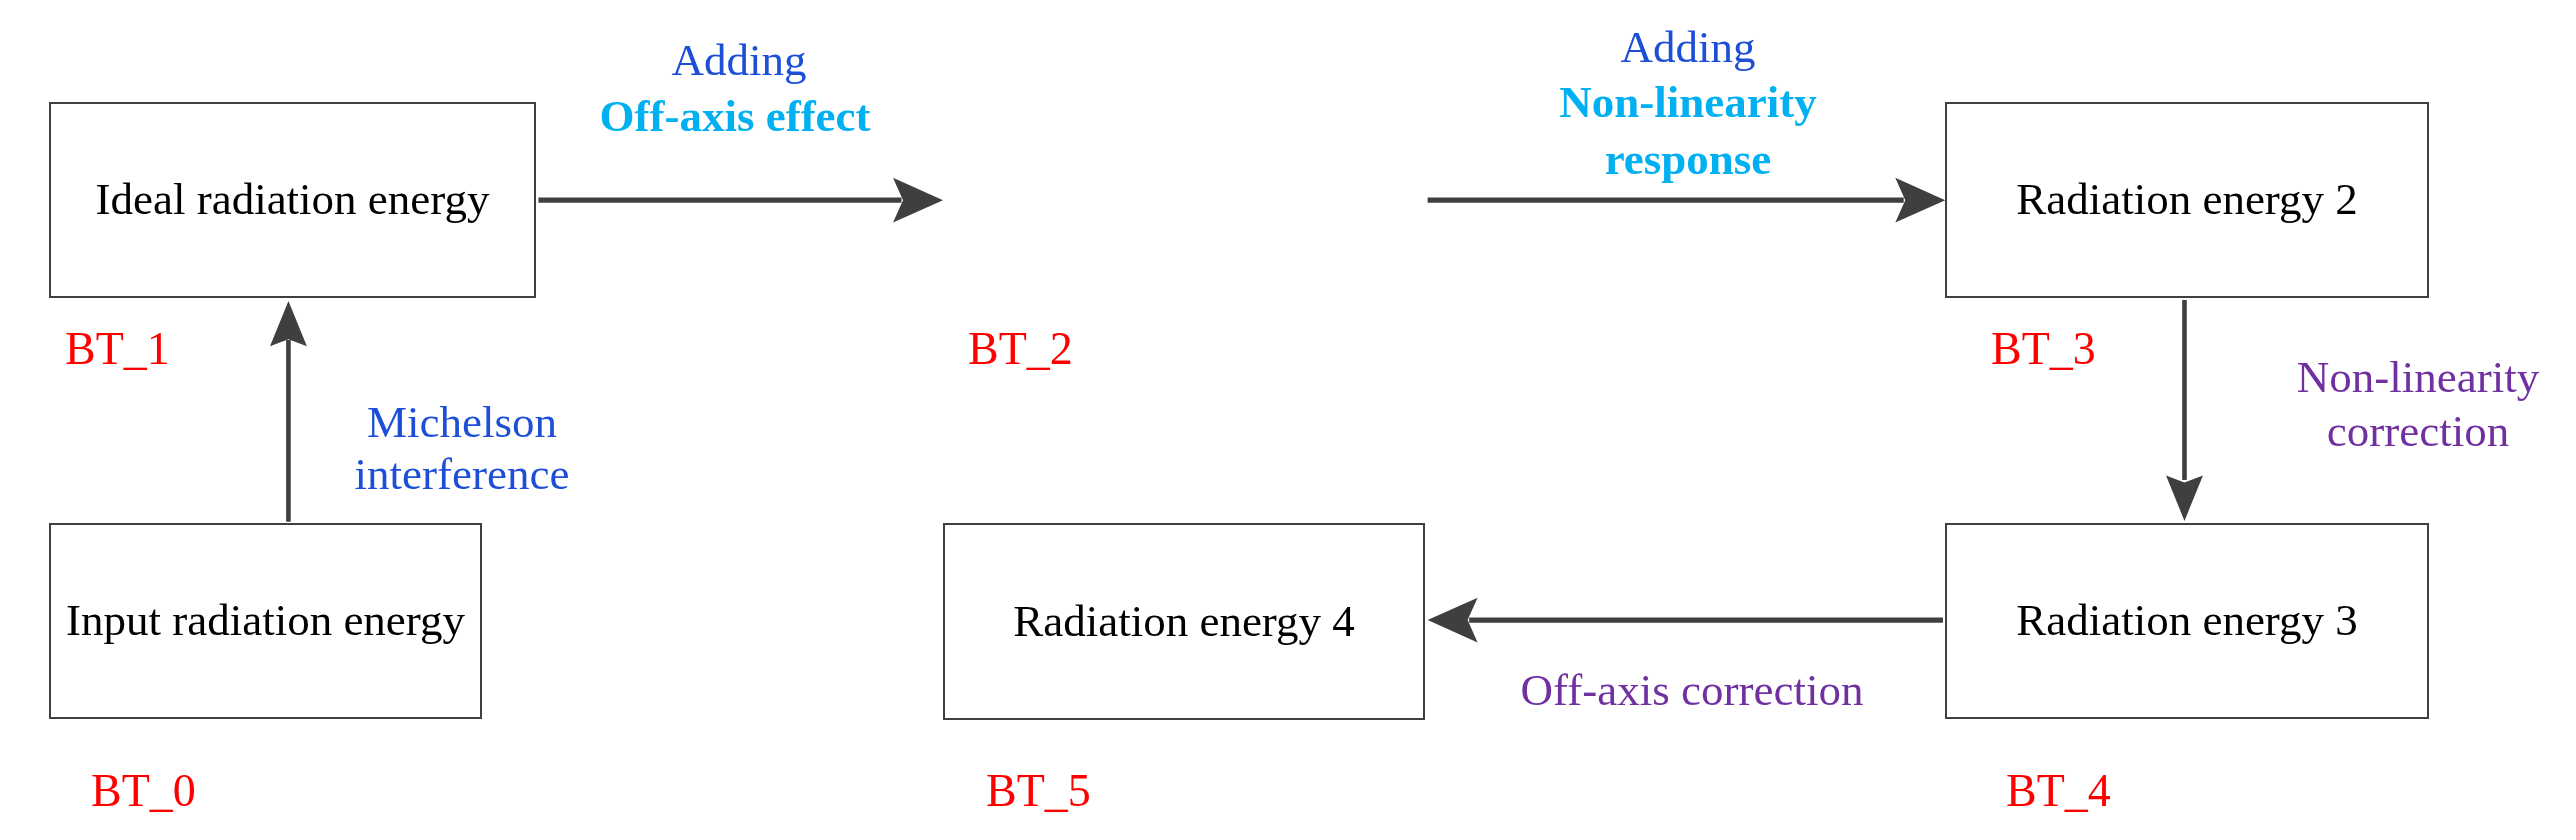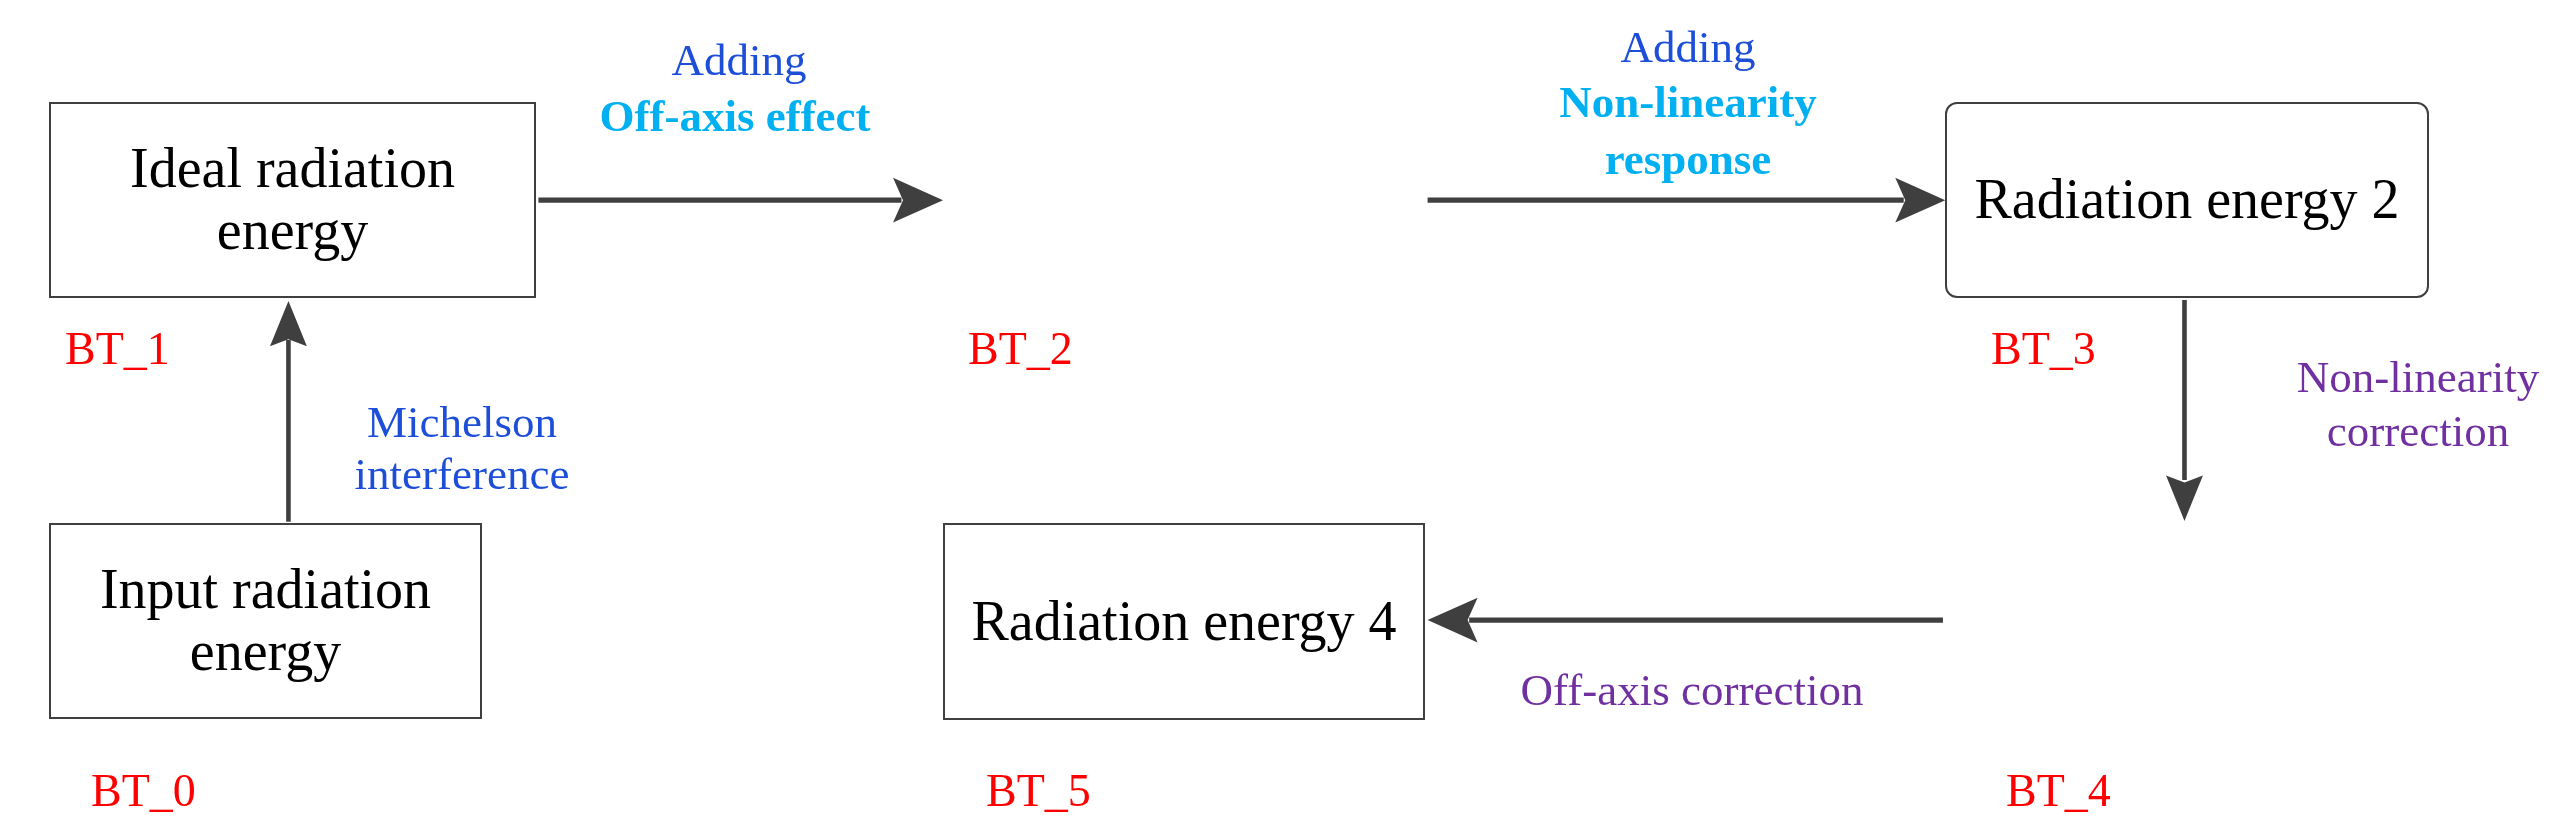--- a/index.html
+++ b/index.html
@@ -20,29 +20,29 @@
   .node {
     position: absolute;
     border: 2.3px solid var(--line, #3f3f3f);
     background: #ffffff;
     display: flex;
     align-items: center;
     justify-content: center;
     box-sizing: border-box;
   }
   .node .node-label {
-    font-size: 56px;
+    font-size: 45px;
     color: #000000;
     white-space: pre-wrap;
     text-align: center;
     line-height: 1.1;
   }
   .b-ideal { left: 49px;  top: 102px; width: 487px; height: 196px; }
   .b-re1   { left: 943px; top: 102px; width: 482px; height: 196px; }
-  .b-re2   { left: 1945px; top: 102px; width: 484px; height: 196px; border-radius: 12px; }
+  .b-re2   { left: 1945px; top: 102px; width: 484px; height: 196px; }
   .b-input { left: 49px;  top: 523px; width: 433px; height: 196px; }
   .b-re4   { left: 943px; top: 523px; width: 482px; height: 197px; }
   .b-re3   { left: 1945px; top: 523px; width: 484px; height: 196px; }
 
   .ann {
     position: absolute;
     font-size: 45px;
     white-space: nowrap;
     transform: translateX(-50%);
     text-align: center;
@@ -118,20 +118,23 @@
   </div>
   <div class="node b-re2">
     <span class="node-label">Radiation energy 2</span>
   </div>
   <div class="node b-input">
     <span class="node-label">Input radiation energy</span>
   </div>
   <div class="node b-re4">
     <span class="node-label">Radiation energy 4</span>
   </div>
+  <div class="node b-re3">
+    <span class="node-label">Radiation energy 3</span>
+  </div>
 
   <div class="ann a-adding1">Adding</div>
   <div class="ann cyan a-offaxis-eff">Off-axis effect</div>
 
   <div class="ann a-adding2">Adding</div>
   <div class="ann cyan a-nonlin-1">Non-linearity</div>
   <div class="ann cyan a-nonlin-2">response</div>
 
   <div class="ann a-mich-1">Michelson</div>
   <div class="ann a-mich-2">interference</div>

